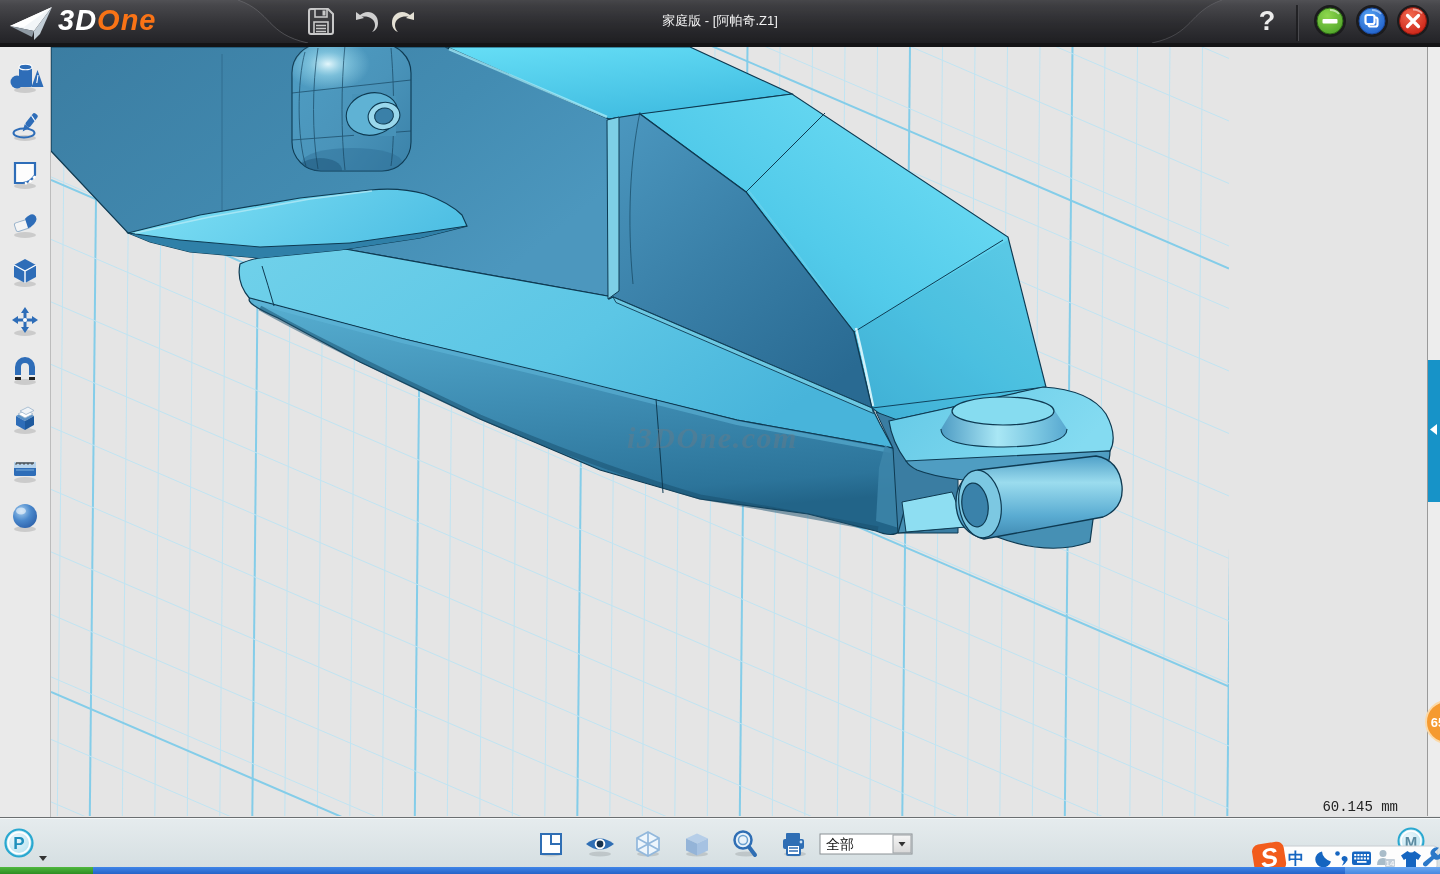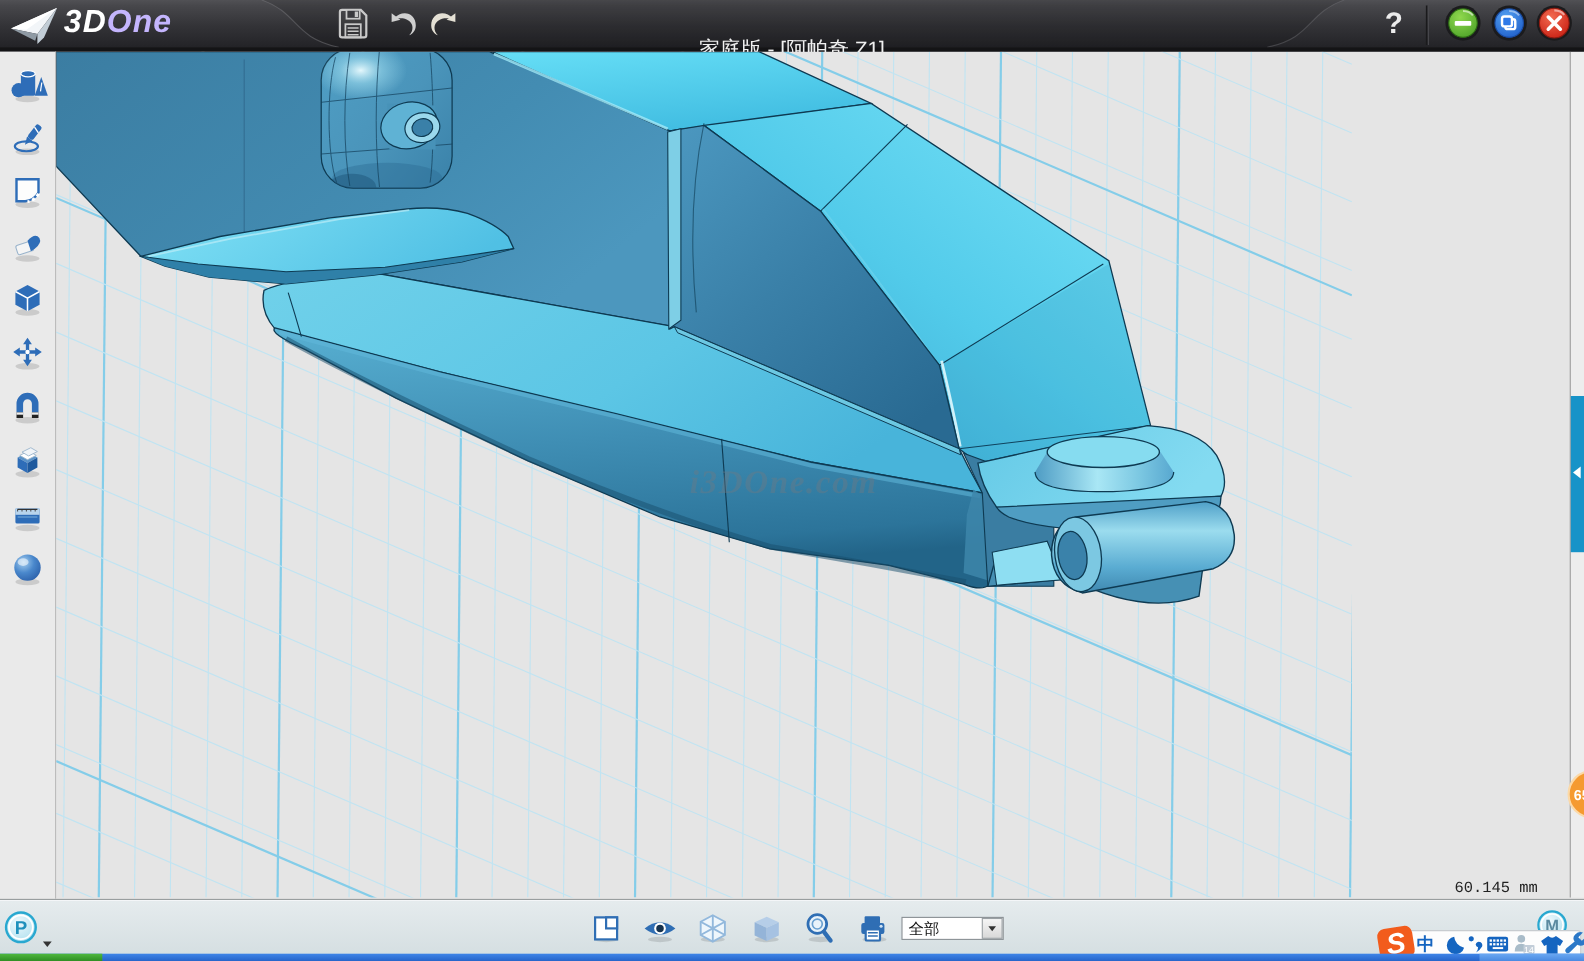--- a/index.html
+++ b/index.html
@@ -1,20 +1,20 @@
 <!DOCTYPE html>
 <html><head><meta charset="utf-8">
 <style>
 * { margin:0; padding:0; box-sizing:border-box; }
 html,body { width:1440px; height:874px; overflow:hidden; background:#e5e5e5; font-family:"Liberation Sans", sans-serif; }
 .stage { position:relative; width:1440px; height:874px; }
 .titlebar { position:absolute; left:0; top:0; width:1440px; height:47px; background:#2c2c30; }
 .logotext { position:absolute; left:58px; top:4px; font-size:29px; font-weight:bold; font-style:italic; letter-spacing:1px; }
-.l3d { color:#ffffff; } .lone { color:#c4b5fd; }
-.wintitle { position:absolute; left:0; top:12px; width:1440px; text-align:center; color:#f0f0f0; font-size:19px;margin-top:20px; }
+.l3d { color:#ffffff; } .lone { color:#f97316; }
+.wintitle { position:absolute; left:0; top:12px; width:1440px; text-align:center; color:#f0f0f0; font-size:13px; }
 .toolbar { position:absolute; left:0; top:47px; width:51px; height:770px; background:#eaeaea; border-right:1px solid #bcbcbc; }
 .bottombar { position:absolute; left:0; top:817px; width:1440px; height:57px; }
 .taskbar { position:absolute; left:0; top:50px; width:1440px; height:7px; background:linear-gradient(#3f85e8,#2563c8); }
 .taskbar::before { content:""; position:absolute; left:0; top:0; width:93px; height:7px; background:linear-gradient(#4fb83f,#2d8c22); }
 .taskbar::after { content:""; position:absolute; left:1345px; top:0; width:95px; height:7px; background:linear-gradient(#6aa8f2,#4888e0); }
 </style></head>
 <body>
 <div class="stage">
 
 <div class="titlebar">

